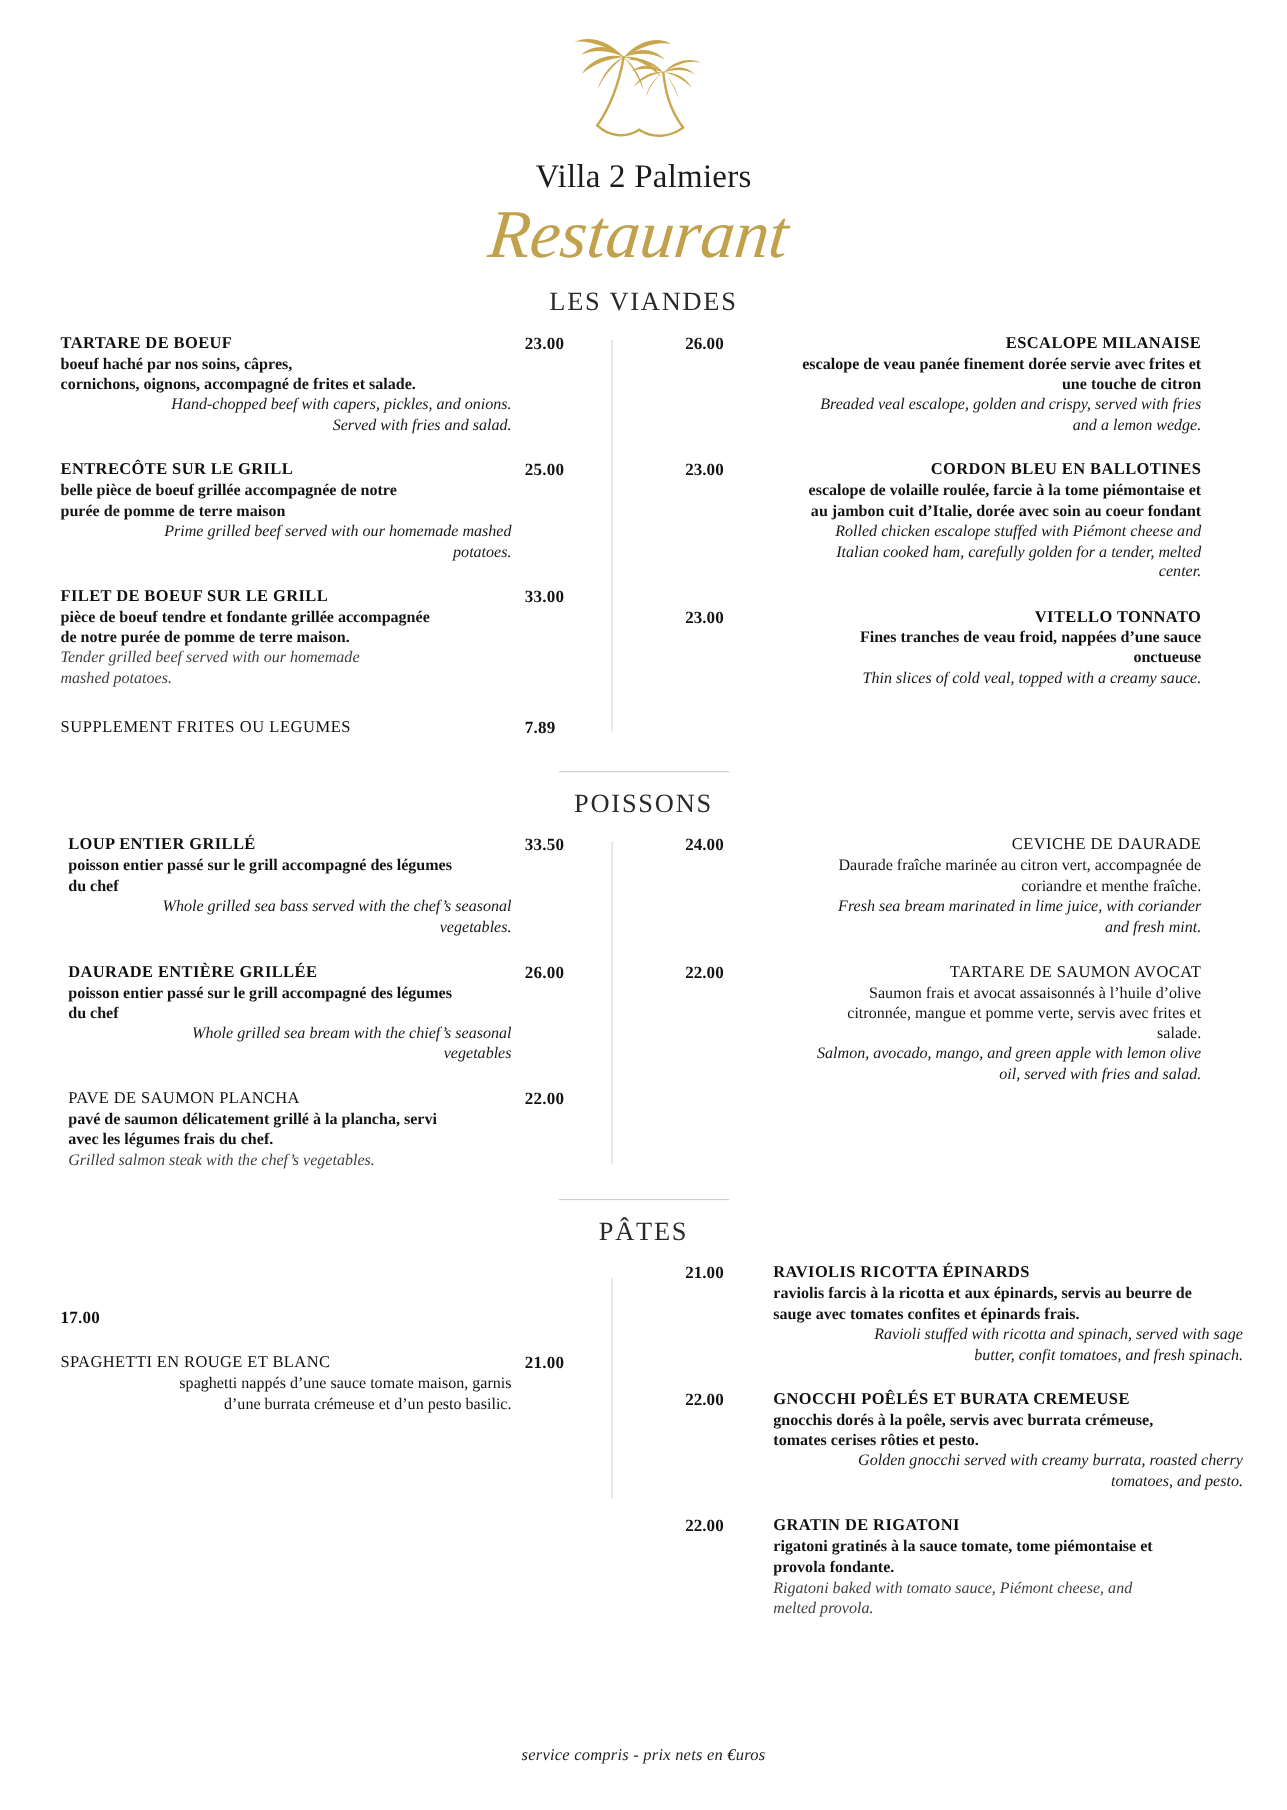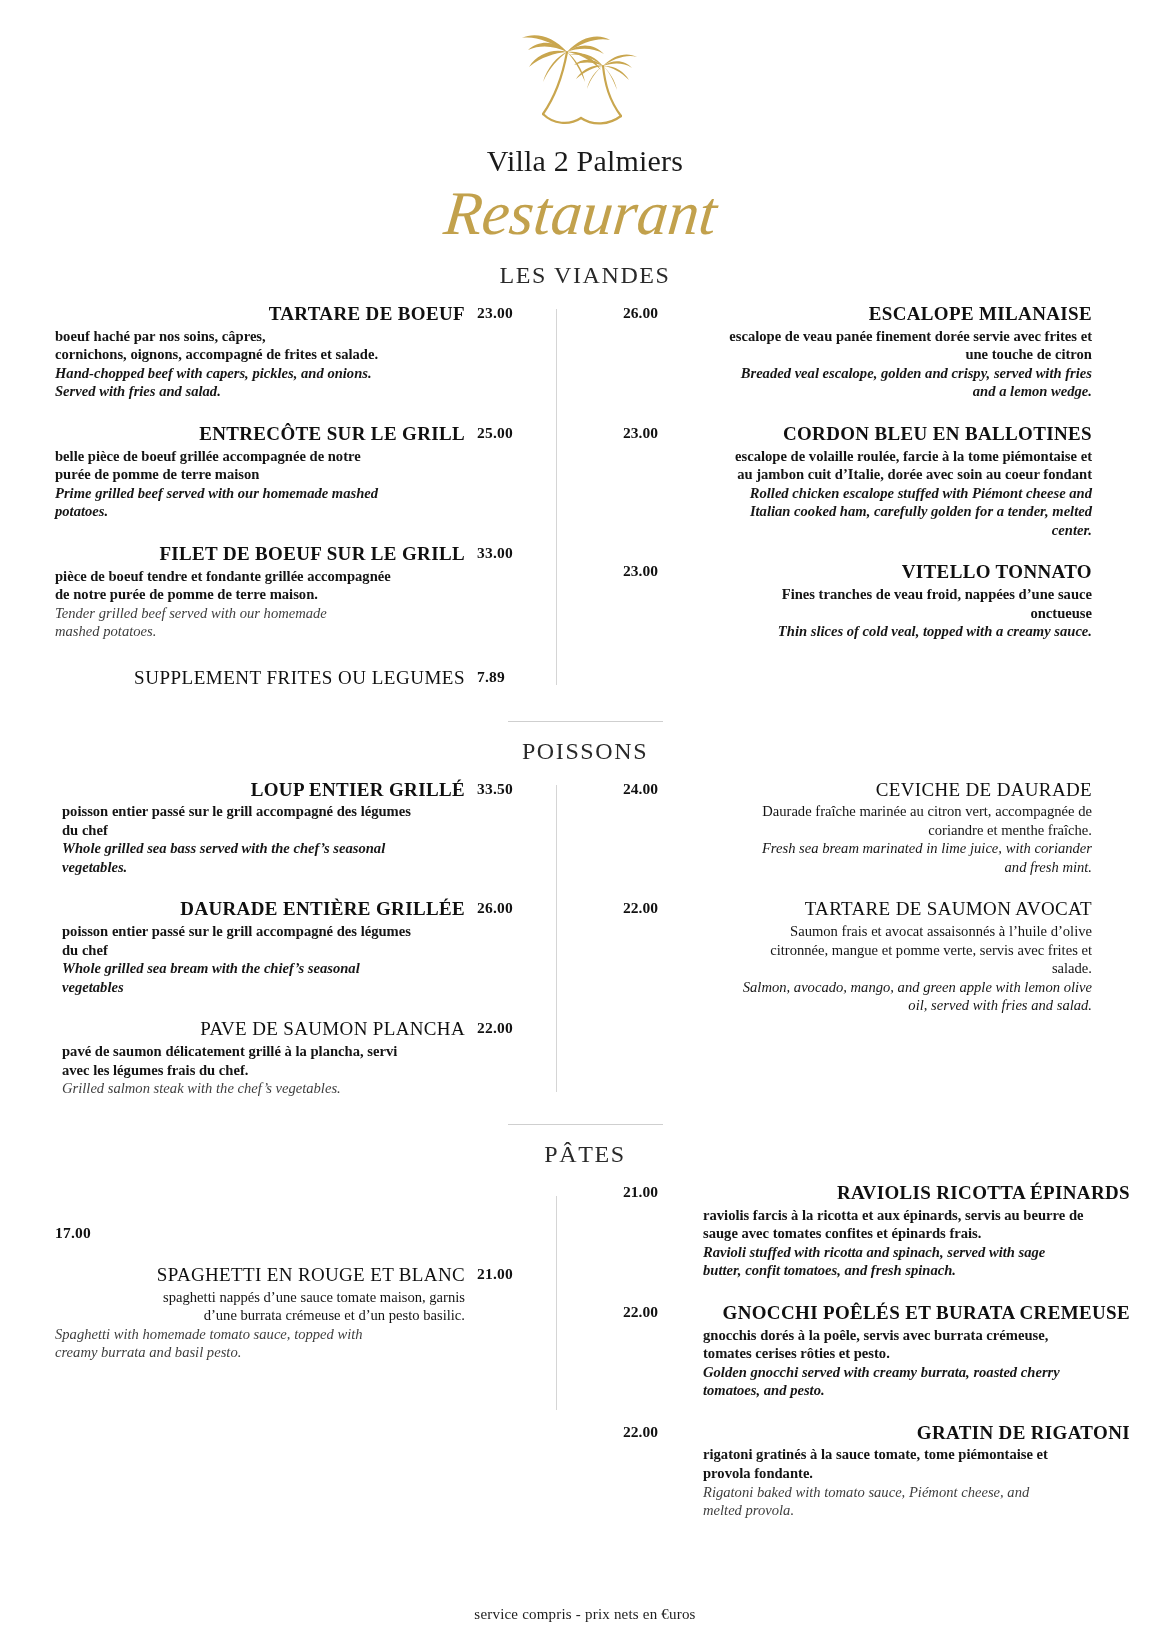--- a/index.html
+++ b/index.html
@@ -79,45 +79,44 @@
     width: 78px;
     text-align: left;
     font-size: 15.5px;
     font-weight: bold;
     color: #111;
     letter-spacing: 0.2px;
     padding-top: 1px;
   }
 
   .name {
-    font-size: 19px;
+    font-size: 15px;
     letter-spacing: 0.35px;
     color: #101010;
     line-height: 1.2;
     margin-bottom: 1px;
-    text-align: right;
   }
   .name.bold { font-weight: bold; }
   .name.light { font-weight: 400; }
 
   .desc {
     font-size: 14.6px;
     line-height: 1.27;
     color: #141414;
   }
   .desc.bold { font-weight: bold; }
   .desc.light { font-weight: 400; text-align: right; }
 
   .trans {
     font-size: 14.6px;
     line-height: 1.27;
     font-style: italic;
     color: #161616;
   }
-  .trans.bold { font-weight: bold; }
+  .trans.bold { font-weight: normal; text-align: right; }
   .trans.grey { color: #3e3e3e; font-weight: 400; }
   .trans.light { font-weight: 400; }
 
   
   .ralign { text-align: right; }
   .lalign { text-align: left; }
 
   .row-r { display:flex; align-items:flex-start; }
   .price-r {
     flex: 0 0 auto;
@@ -133,26 +132,27 @@
   
   .sec-viandes { margin-top: 4px; }
   .sec-poissons { margin-top: 30px; }
   .sec-pates   { margin-top: 26px; }
 
   .supplement { margin-top: 26px; }
   .supplement .name { font-weight: 400; letter-spacing: .5px; }
 
   .footer {
     position:absolute;
-    bottom: 22px;
+    bottom: 40px;
     left: 0; right: 0;
     text-align:center;
     font-size: 15px;
     color: #1d1d1d;
     letter-spacing: .2px;
+    font-style: italic;
   }
 
   .gap-top-18 { margin-top: 18px; }
 </style>
 </head>
 <body>
 
 <div class="header">
   <svg class="palms" viewBox="0 0 180 120" aria-hidden="true">
     <g fill="none" stroke="#c9a64e" stroke-width="2.4" stroke-linecap="round">
@@ -369,21 +369,20 @@
         <div class="row">
           <div class="price" style="padding-top:16px;">17.00</div>
         </div>
       </div>
 
       <div class="item">
         <div class="row">
           <div class="body-l">
             <div class="name light">SPAGHETTI EN ROUGE ET BLANC</div>
             <div class="desc light">spaghetti nappés d’une sauce tomate maison, garnis<br>d’une burrata crémeuse et d’un pesto basilic.</div>
-            <div class="trans grey">Spaghetti with homemade tomato sauce, topped with<br>creamy burrata and basil pesto.</div>
           </div>
           <div class="price">21.00</div>
         </div>
       </div>
 
     </div>
 
     <div class="col-right" style="padding-right:40px;">
 
       <div class="item">

